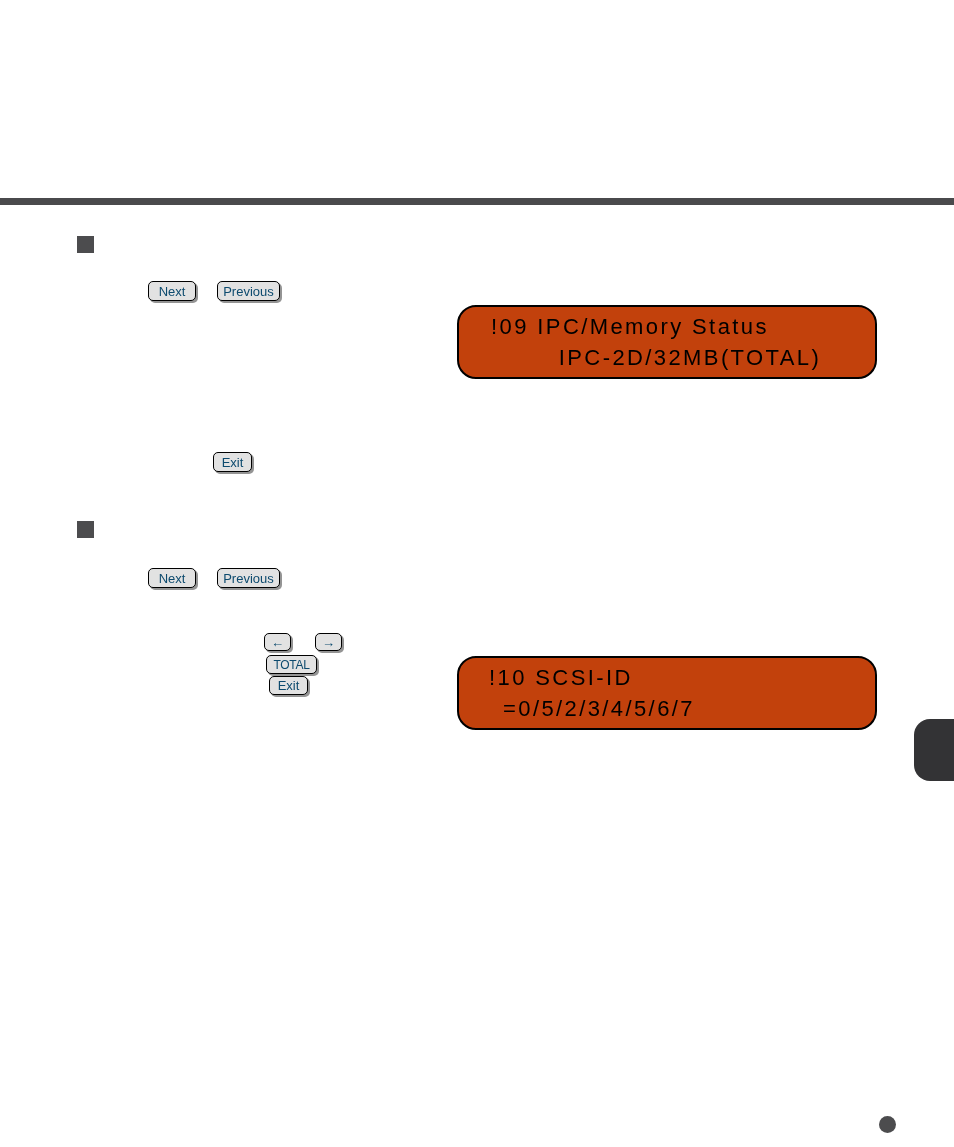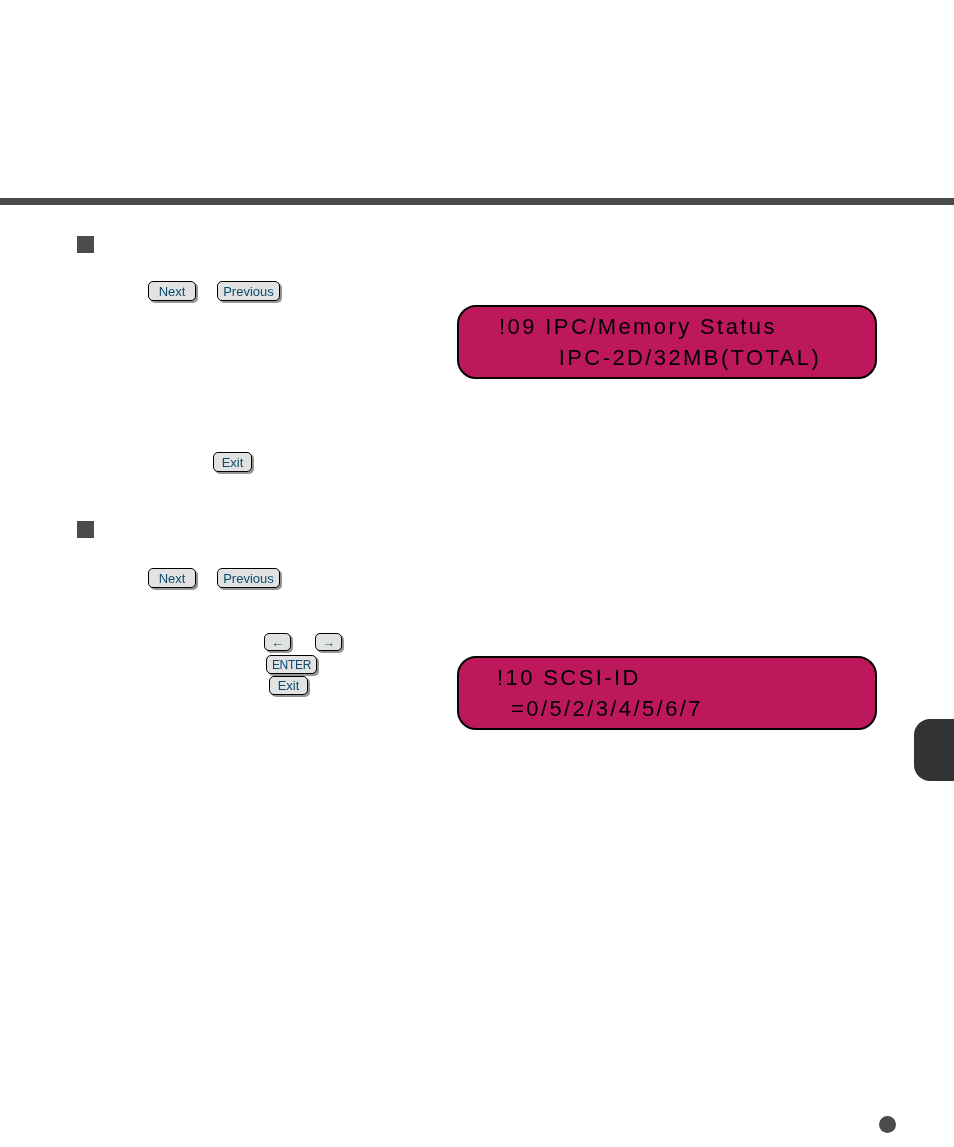--- a/index.html
+++ b/index.html
@@ -66,27 +66,27 @@
 
   .key-left     { left: 264px; top: 633px; width: 27px;  height: 18px; font-size: 13px; }
   .key-right    { left: 315px; top: 633px; width: 27px;  height: 18px; font-size: 13px; }
   .key-enter    { left: 266px; top: 655px; width: 51px;  height: 19px; font-size: 12px; letter-spacing: -0.3px; }
   .key-exit-2   { left: 269px; top: 676px; width: 39px;  height: 19px; font-size: 13px; }
 
   
   .lcd {
     position: absolute;
     box-sizing: border-box;
-    background: #be185d;
+    background: #c2410c;
     border: 2.2px solid #000000;
     border-radius: 19px;
     display: flex;
     flex-direction: column;
     justify-content: center;
-    padding: 0 26px;
+    padding: 0 18px;
   }
   .lcd-1 { left: 457px; top: 305px; width: 420px; height: 74px; }
   .lcd-2 { left: 457px; top: 656px; width: 420px; height: 74px; }
 
   .lcd-line {
     color: #000000;
     font-family: "Liberation Sans", sans-serif;
     font-size: 22px;
     letter-spacing: 2.4px;
     line-height: 1.42;
@@ -142,21 +142,21 @@
   <div class="section-bullet bullet-2"></div>
 
   <div class="keycap key-next-2">Next</div>
 
   <div class="keycap key-prev-2">Previous</div>
 
   <div class="keycap key-left">←</div>
 
   <div class="keycap key-right">→</div>
 
-  <div class="keycap key-enter">ENTER</div>
+  <div class="keycap key-enter">TOTAL</div>
 
   <div class="keycap key-exit-2">Exit</div>
 
   <div class="lcd lcd-2">
     <div class="lcd-line lcd-line-1">!10 SCSI-ID</div>
     <div class="lcd-line lcd-line-2">=0/5/2/3/4/5/6/7</div>
   </div>
 
   <div class="edge-tab"></div>
   <div class="page-dot"></div>

